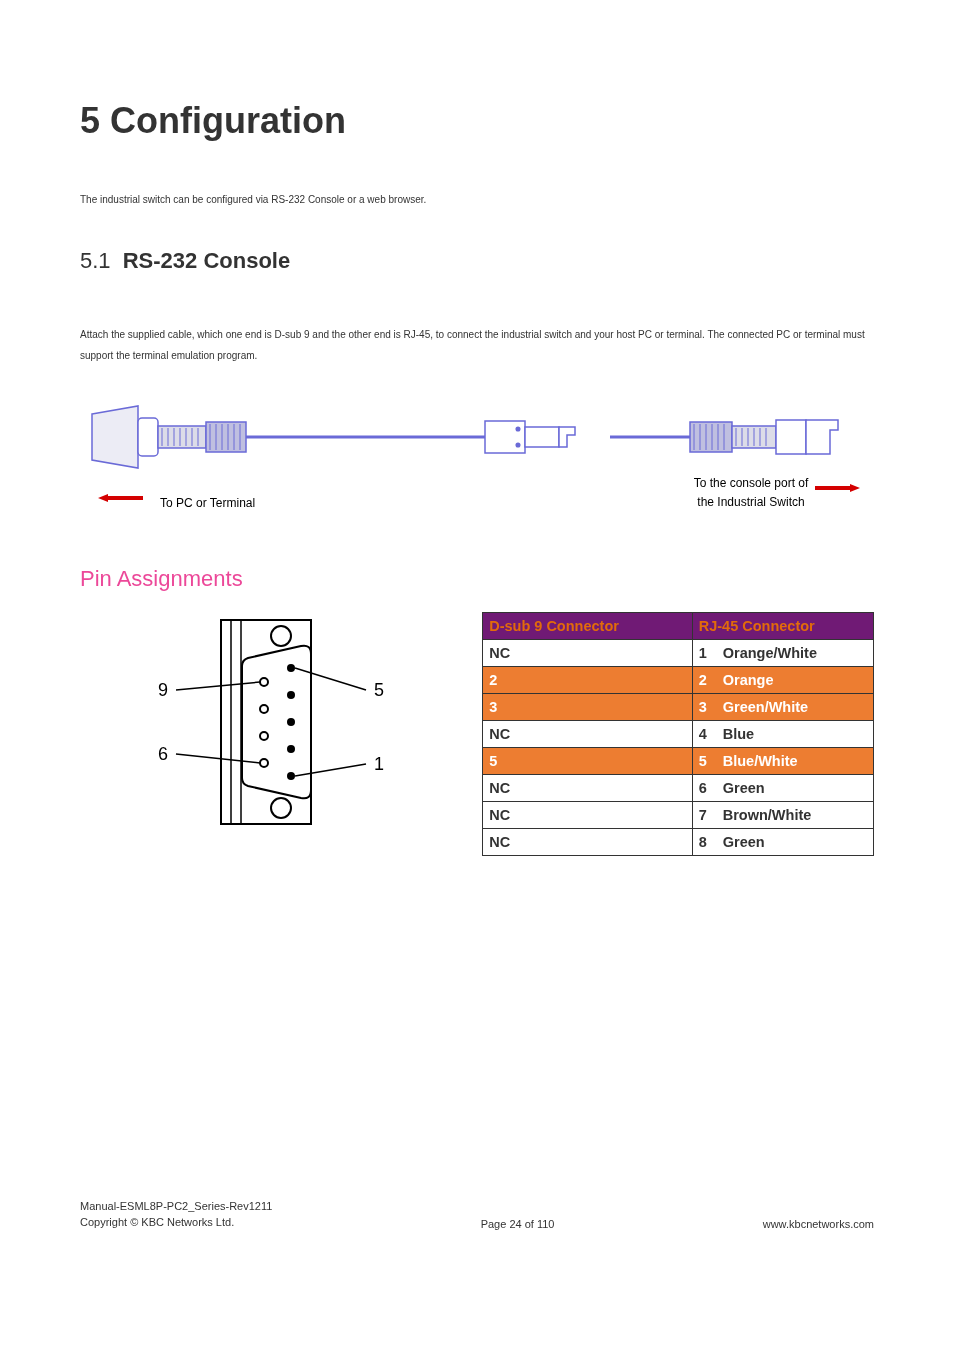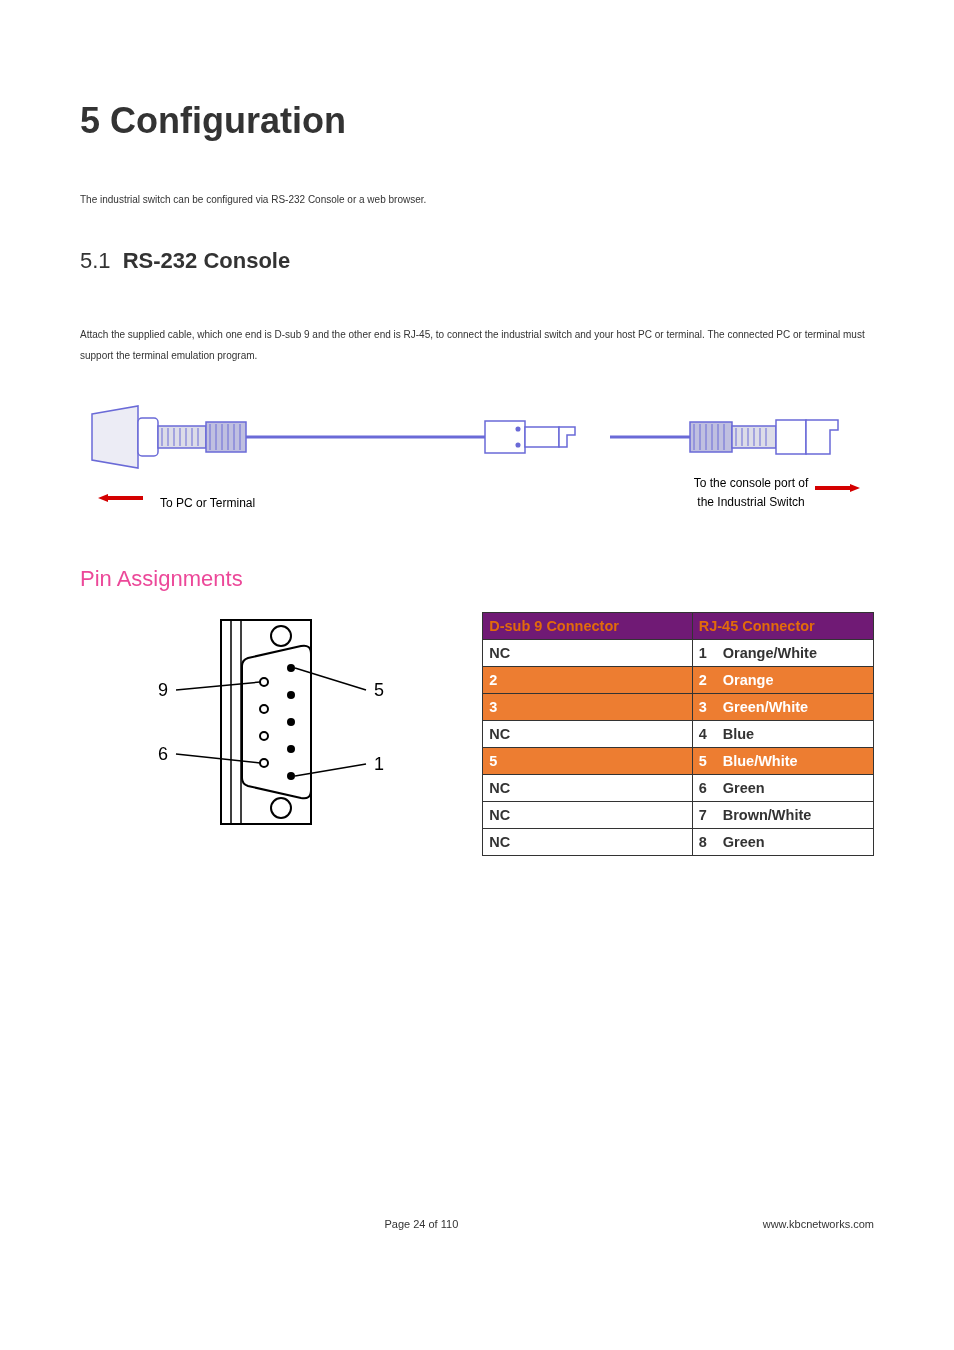--- a/index.html
+++ b/index.html
@@ -327,18 +327,22 @@
           <td>NC</td>
           <td class="num">8</td>
           <td class="color">Green</td>
         </tr>
       </tbody>
     </table>
   </div>
 
   <div class="footer">
     <div class="footer-row">
+      <div class="footer-left">
+        <span>Manual-ESML8P-PC2_Series-Rev1211</span><br>
+        <span>Copyright © KBC Networks Ltd.</span>
+      </div>
       <div class="footer-center">Page 24 of 110</div>
       <div class="footer-right">www.kbcnetworks.com</div>
     </div>
   </div>
 
 </div>
 
 </body></html>

